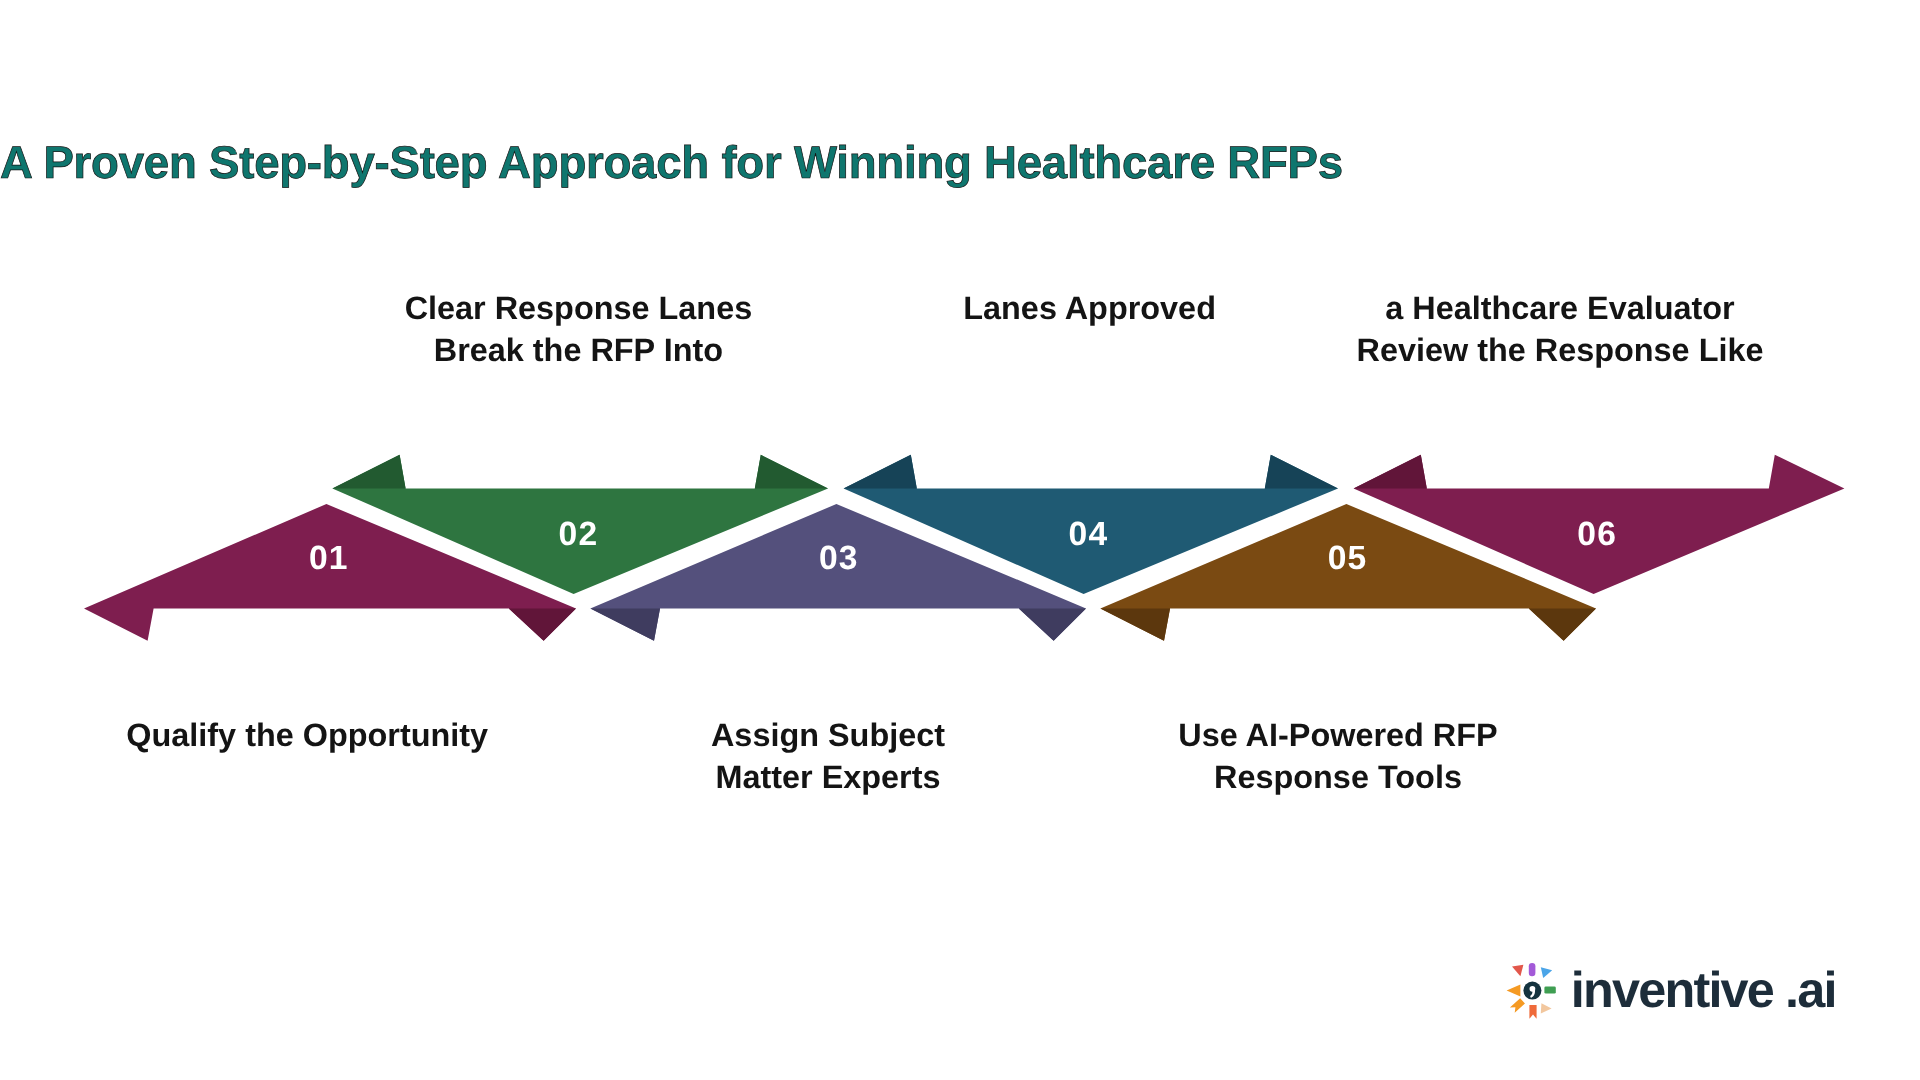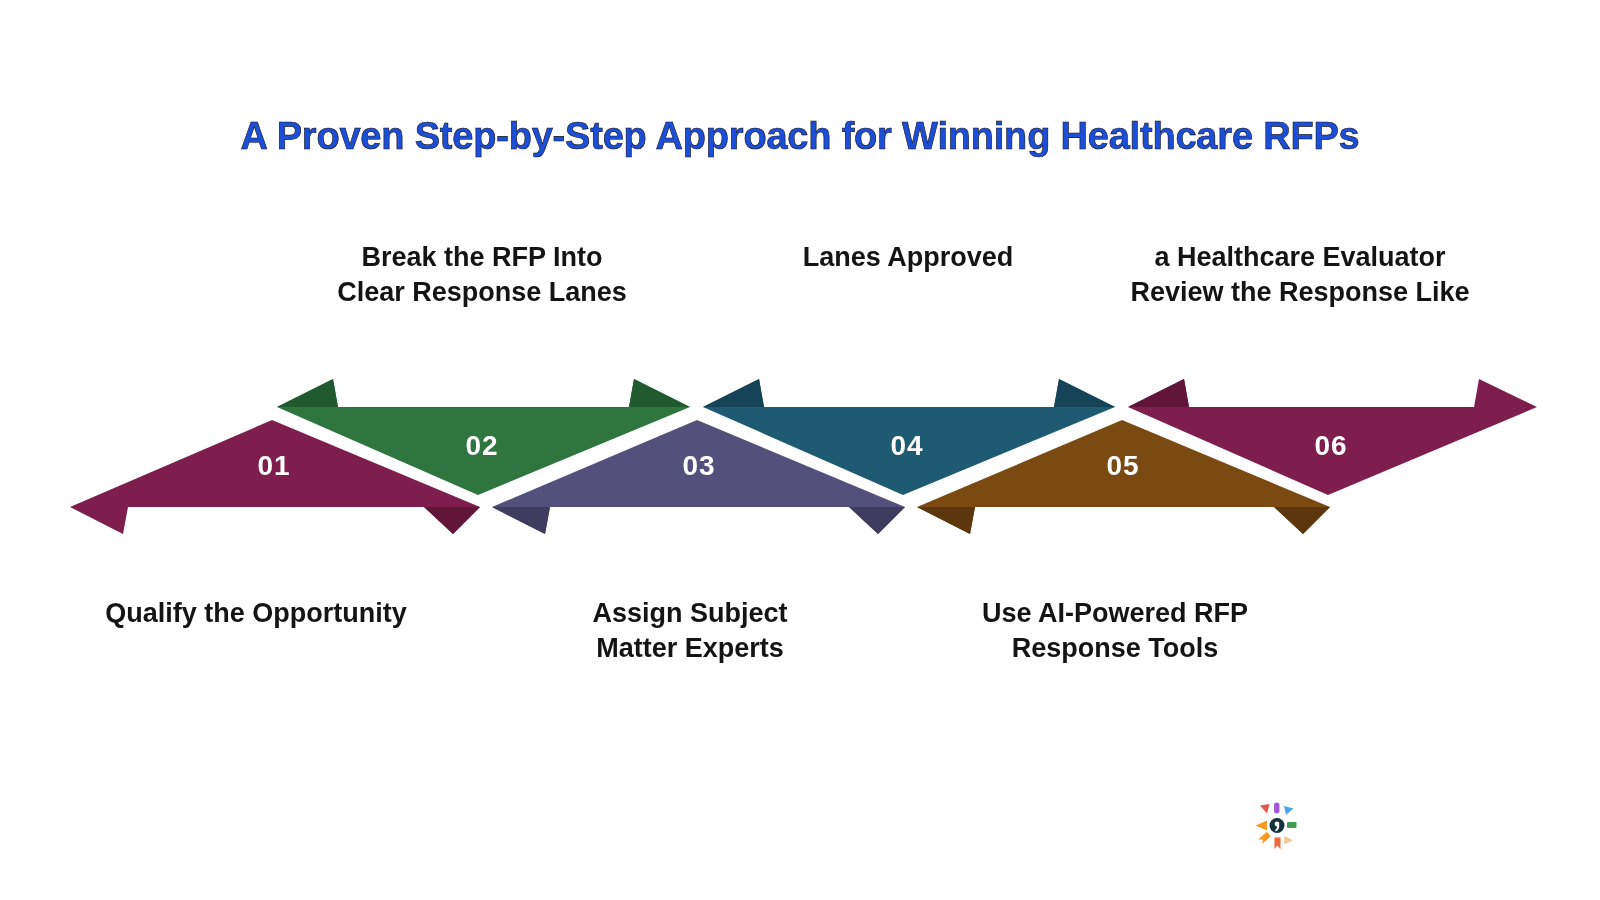--- a/index.html
+++ b/index.html
@@ -1,22 +1,22 @@
 <!DOCTYPE html>
 <html><head>
 <meta charset="utf-8">
 <style>
   html,body{margin:0;padding:0;}
   body{
     width:1600px;height:900px;position:relative;overflow:hidden;
     background:#ffffff;font-family:"Liberation Sans",sans-serif;
   }
   .title{
-    position:absolute;top:90px;left:0;width:100%;text-align:center;
-    font-size:38px;font-weight:800;color:#1d4ed8;letter-spacing:-0.2px;
+    position:absolute;top:90px;left:0;width:100%;
+    font-size:38px;font-weight:800;color:#0f766e;letter-spacing:-0.2px;
     -webkit-text-stroke:0.6px #131313;
   }
   .band{position:absolute;left:0;top:0;}
   .step-label{
     position:absolute;transform:translateX(-50%);text-align:center;
     font-size:27px;line-height:35px;font-weight:700;color:#141414;
     white-space:nowrap;
   }
   .step-label.above{top:240px;}
   .step-label.below{top:596px;}
@@ -57,22 +57,22 @@
     <text x="1123" y="465" fill="#ffffff" text-anchor="middle" dominant-baseline="central" font-family="&quot;Liberation Sans&quot;, sans-serif" font-size="28" font-weight="bold" letter-spacing="1">05</text>
     <polygon points="1128,407 1184,379 1189,407 1474,407 1479,379 1537,407 1328,495" fill="#7E1E4F"></polygon>
     <polygon points="1128,407 1184,379 1189,407" fill="#611539"></polygon>
     <text x="1331" y="445" fill="#ffffff" text-anchor="middle" dominant-baseline="central" font-family="&quot;Liberation Sans&quot;, sans-serif" font-size="28" font-weight="bold" letter-spacing="1">06</text>
   </svg>
 
 <div class="step-label below" style="left:256px">
   <div>Qualify the Opportunity</div>
 </div>
 <div class="step-label above" style="left:482px">
+  <div>Clear Response Lanes</div>
   <div>Break the RFP Into</div>
-  <div>Clear Response Lanes</div>
 </div>
 <div class="step-label below" style="left:690px">
   <div>Assign Subject</div>
   <div>Matter Experts</div>
 </div>
 <div class="step-label above" style="left:908px">
   <div>Lanes Approved</div>
 </div>
 <div class="step-label below" style="left:1115px">
   <div>Use AI-Powered RFP</div>
@@ -92,13 +92,17 @@
     <polygon points="21.5,38.5 27.5,38.5 27.5,50 24.5,46.5 21.5,50" fill="#EF6A3A"></polygon>
     <g transform="rotate(48 24 27)">
       <polygon points="21.5,38.5 27.5,38.5 27.5,50 24.5,46.5 21.5,50" fill="#F59A23"></polygon>
     </g>
     <polygon points="14,21.5 14,31.5 2.5,26.5" fill="#F59A23"></polygon>
     <polygon points="7,6.5 16.5,5 14,14.5" fill="#E2574B"></polygon>
     <circle cx="24" cy="26.5" r="7.5" fill="#14333F"></circle>
     <circle cx="24" cy="25" r="2.4" fill="#FFFFFF"></circle>
     <path d="M26.2,26 c0.2,3.6 -1.2,5.4 -3.4,6.6 l-0.7,-1.6 c1.6,-1 2.1,-2.4 2,-5 z" fill="#FFFFFF"></path>
   </svg>
+  <span class="logo-text">
+    <span>inventive</span>
+    <span class="logo-tld">.ai</span>
+  </span>
 </div>
 
 </body></html>

